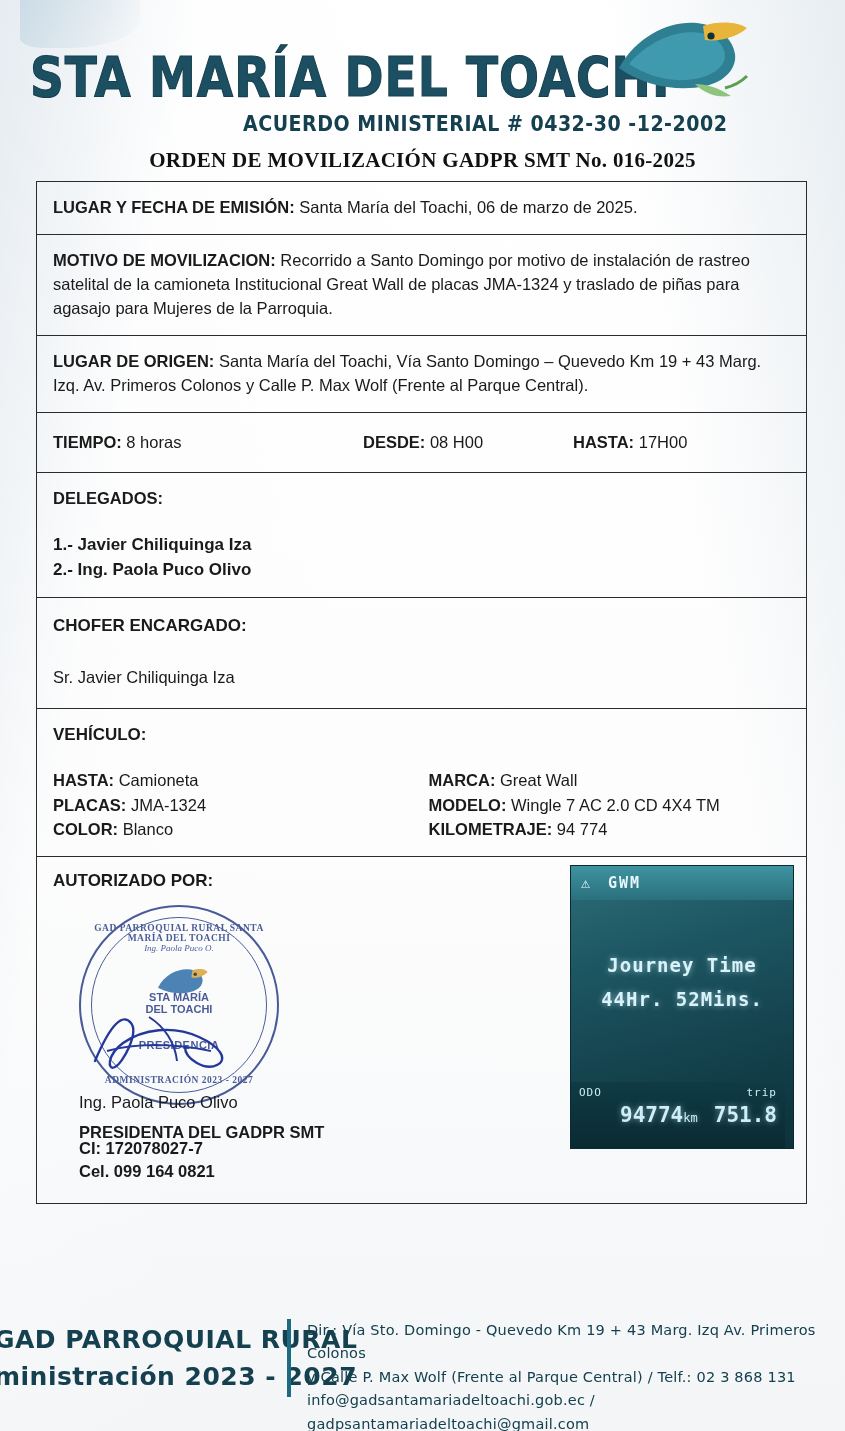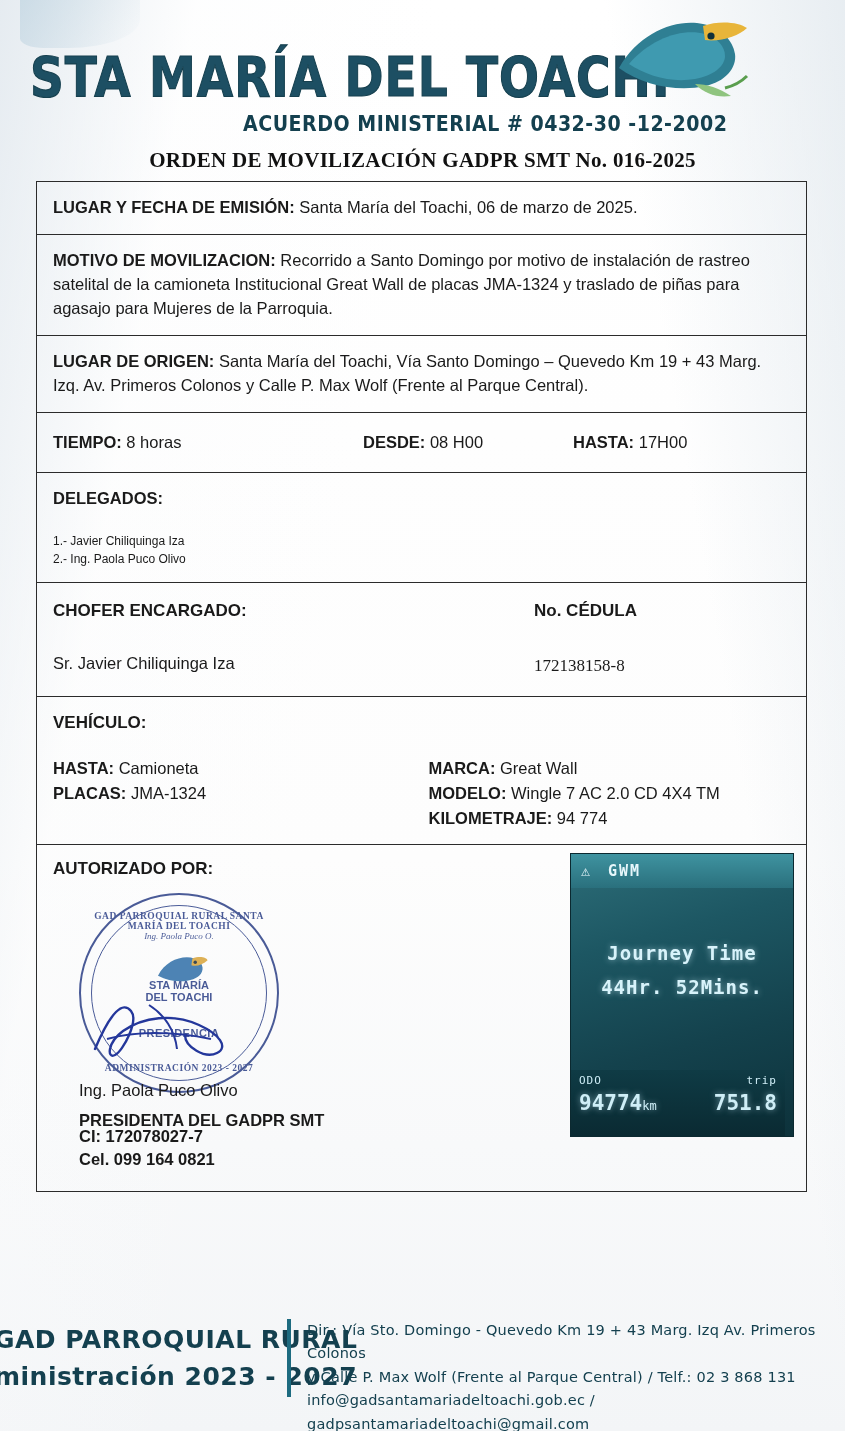--- a/index.html
+++ b/index.html
@@ -104,21 +104,21 @@
   .tiempo-row {
     display: flex;
     align-items: baseline;
     padding: 18px 14px 18px 16px;
   }
   .tiempo-row .c1 { width: 310px; }
   .tiempo-row .c2 { width: 210px; }
   .tiempo-row .c3 { flex: 1; }
 
   .delegados .head { font-weight: bold; margin-bottom: 22px; }
-  .delegados .item { font-size: 12px; line-height: 1.45; }
+  .delegados .item { font-size: 17px; line-height: 1.45; font-weight: bold; }
 
   .chofer {
     display: flex;
     padding: 16px 14px 18px 16px;
   }
   .chofer .left { flex: 1; }
   .chofer .right { width: 300px; }
   .chofer .head { font-weight: bold; font-size: 17px; }
   .chofer .ced-head { font-weight: bold; font-size: 17px; text-align: left; padding-left: 42px;}
   .chofer .name { margin-top: 28px; font-size: 16.5px; }
@@ -308,20 +308,21 @@
     letter-spacing: 1px;
   }
   .cluster .botbar .vals {
     display: flex;
     justify-content: space-between;
     align-items: baseline;
     font-size: 21px;
     font-weight: bold;
     margin-top: 4px;
     text-shadow: 0 0 6px rgba(200,240,255,0.55);
+    margin-left: 41px;
   }
   .cluster .botbar .vals .km { font-size: 12px; font-weight: normal; }
 
   
   .footer {
     position: absolute;
     left: 0;
     right: 0;
     bottom: 10px;
     height: 120px;
@@ -417,37 +418,37 @@
       <div class="head">DELEGADOS:</div>
       <div class="item">1.- Javier Chiliquinga Iza</div>
       <div class="item">2.- Ing. Paola Puco Olivo</div>
     </div>
 
     <div class="row chofer">
       <div class="left">
         <div class="head">CHOFER ENCARGADO:</div>
         <div class="name">Sr. Javier Chiliquinga Iza</div>
       </div>
-      <div class="right">
-        <div class="ced-head">No. CÉDULA</div>
-        <div class="ced-val">172138158-8</div>
-      </div>
     </div>
 
     <div class="row vehiculo">
       <div class="head">VEHÍCULO:</div>
       <div class="cols">
         <div class="c">
           <div class="line">
             <span class="lbl">HASTA:</span>
             <span>Camioneta</span>
           </div>
           <div class="line">
             <span class="lbl">PLACAS:</span>
             <span>JMA-1324</span>
+          </div>
+          <div class="line">
+            <span class="lbl">COLOR:</span>
+            <span>Blanco</span>
           </div>
         </div>
         <div class="c c2">
           <div class="line">
             <span class="lbl">MARCA:</span>
             <span>Great Wall</span>
           </div>
           <div class="line">
             <span class="lbl">MODELO:</span>
             <span>Wingle 7 AC 2.0 CD 4X4 TM</span>

